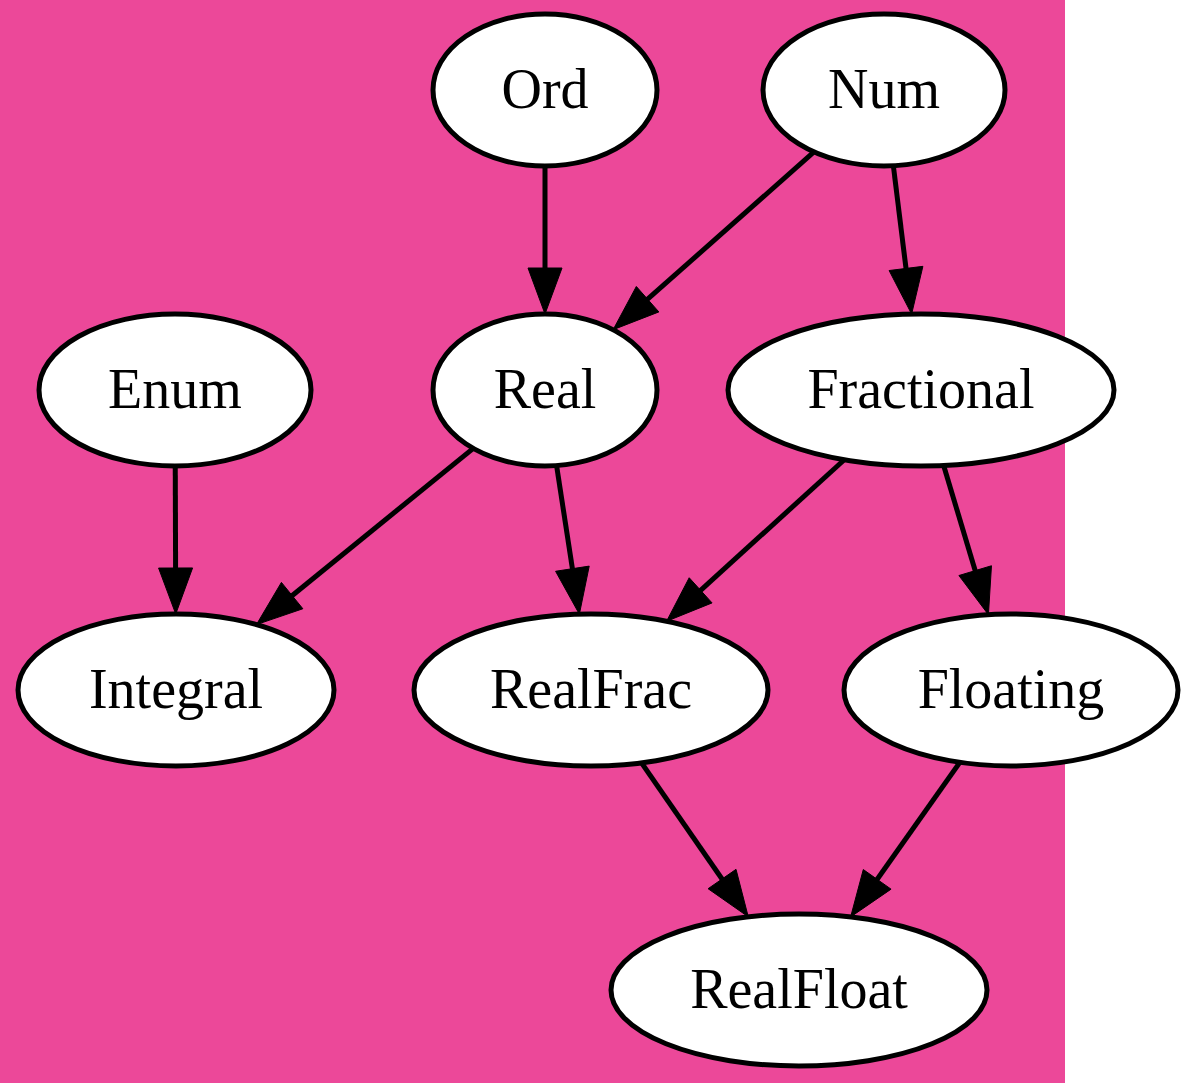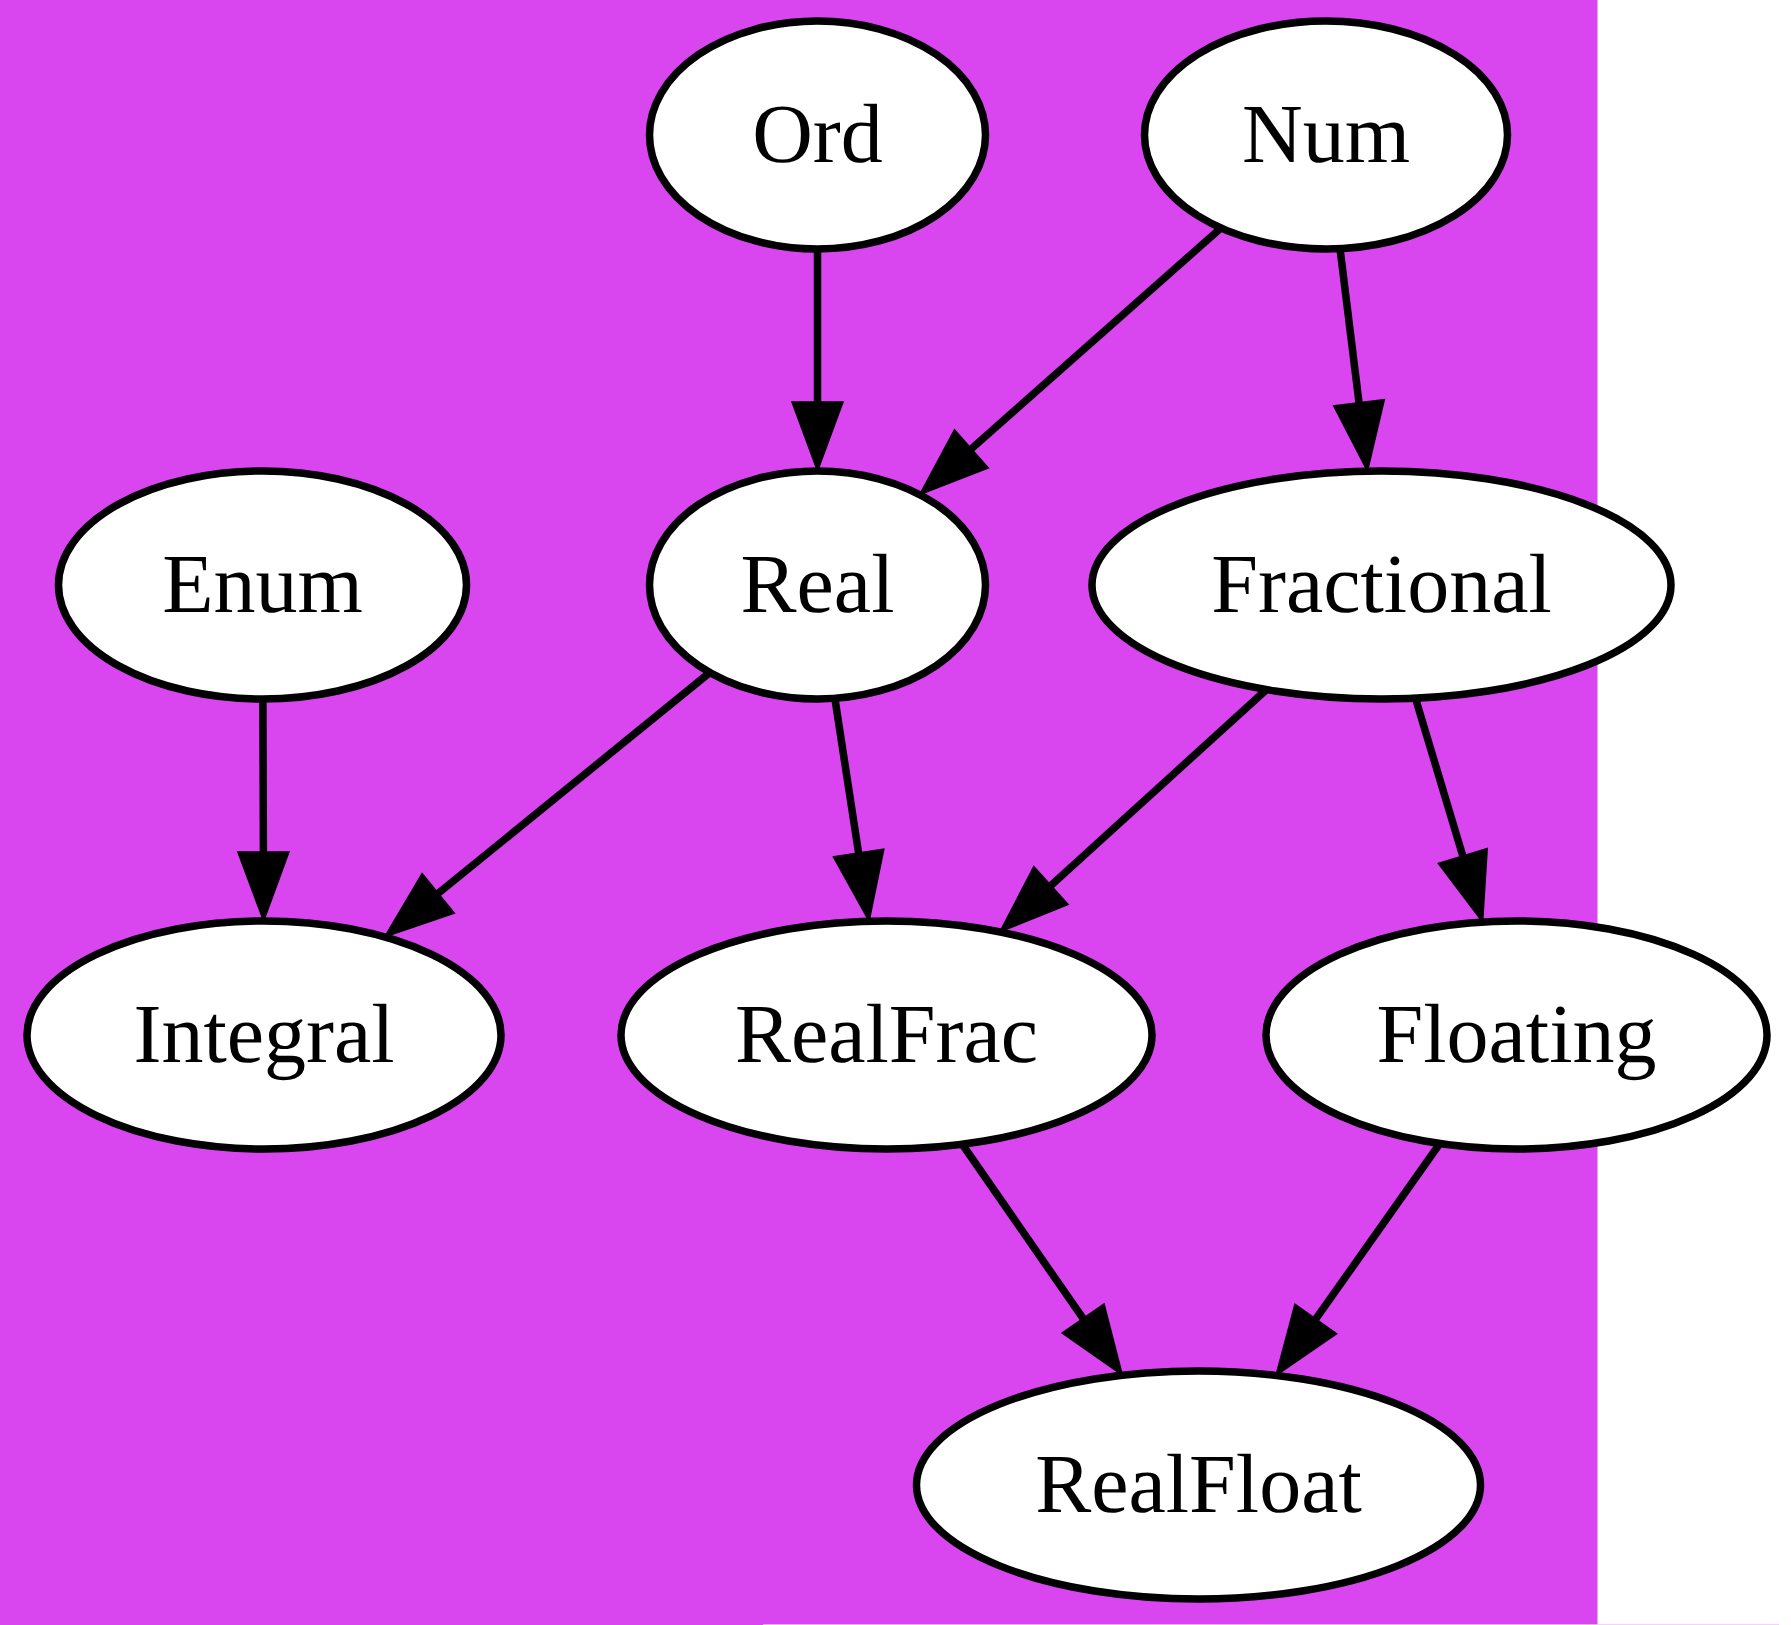--- a/index.html
+++ b/index.html
@@ -6,21 +6,21 @@
     margin: 0;
     padding: 0;
     background: #ffffff;
     width: 1194px;
     height: 1083px;
     overflow: hidden;
   }
   .canvas {
     width: 1065px;
     height: 1083px;
-    background: #d946ef;
+    background: #ec4899;
   }
   svg text {
     font-family: "Liberation Serif", "DejaVu Serif", serif;
     text-anchor: middle;
   }
 </style>
 </head>
 <body>
 
 <div class="canvas">

